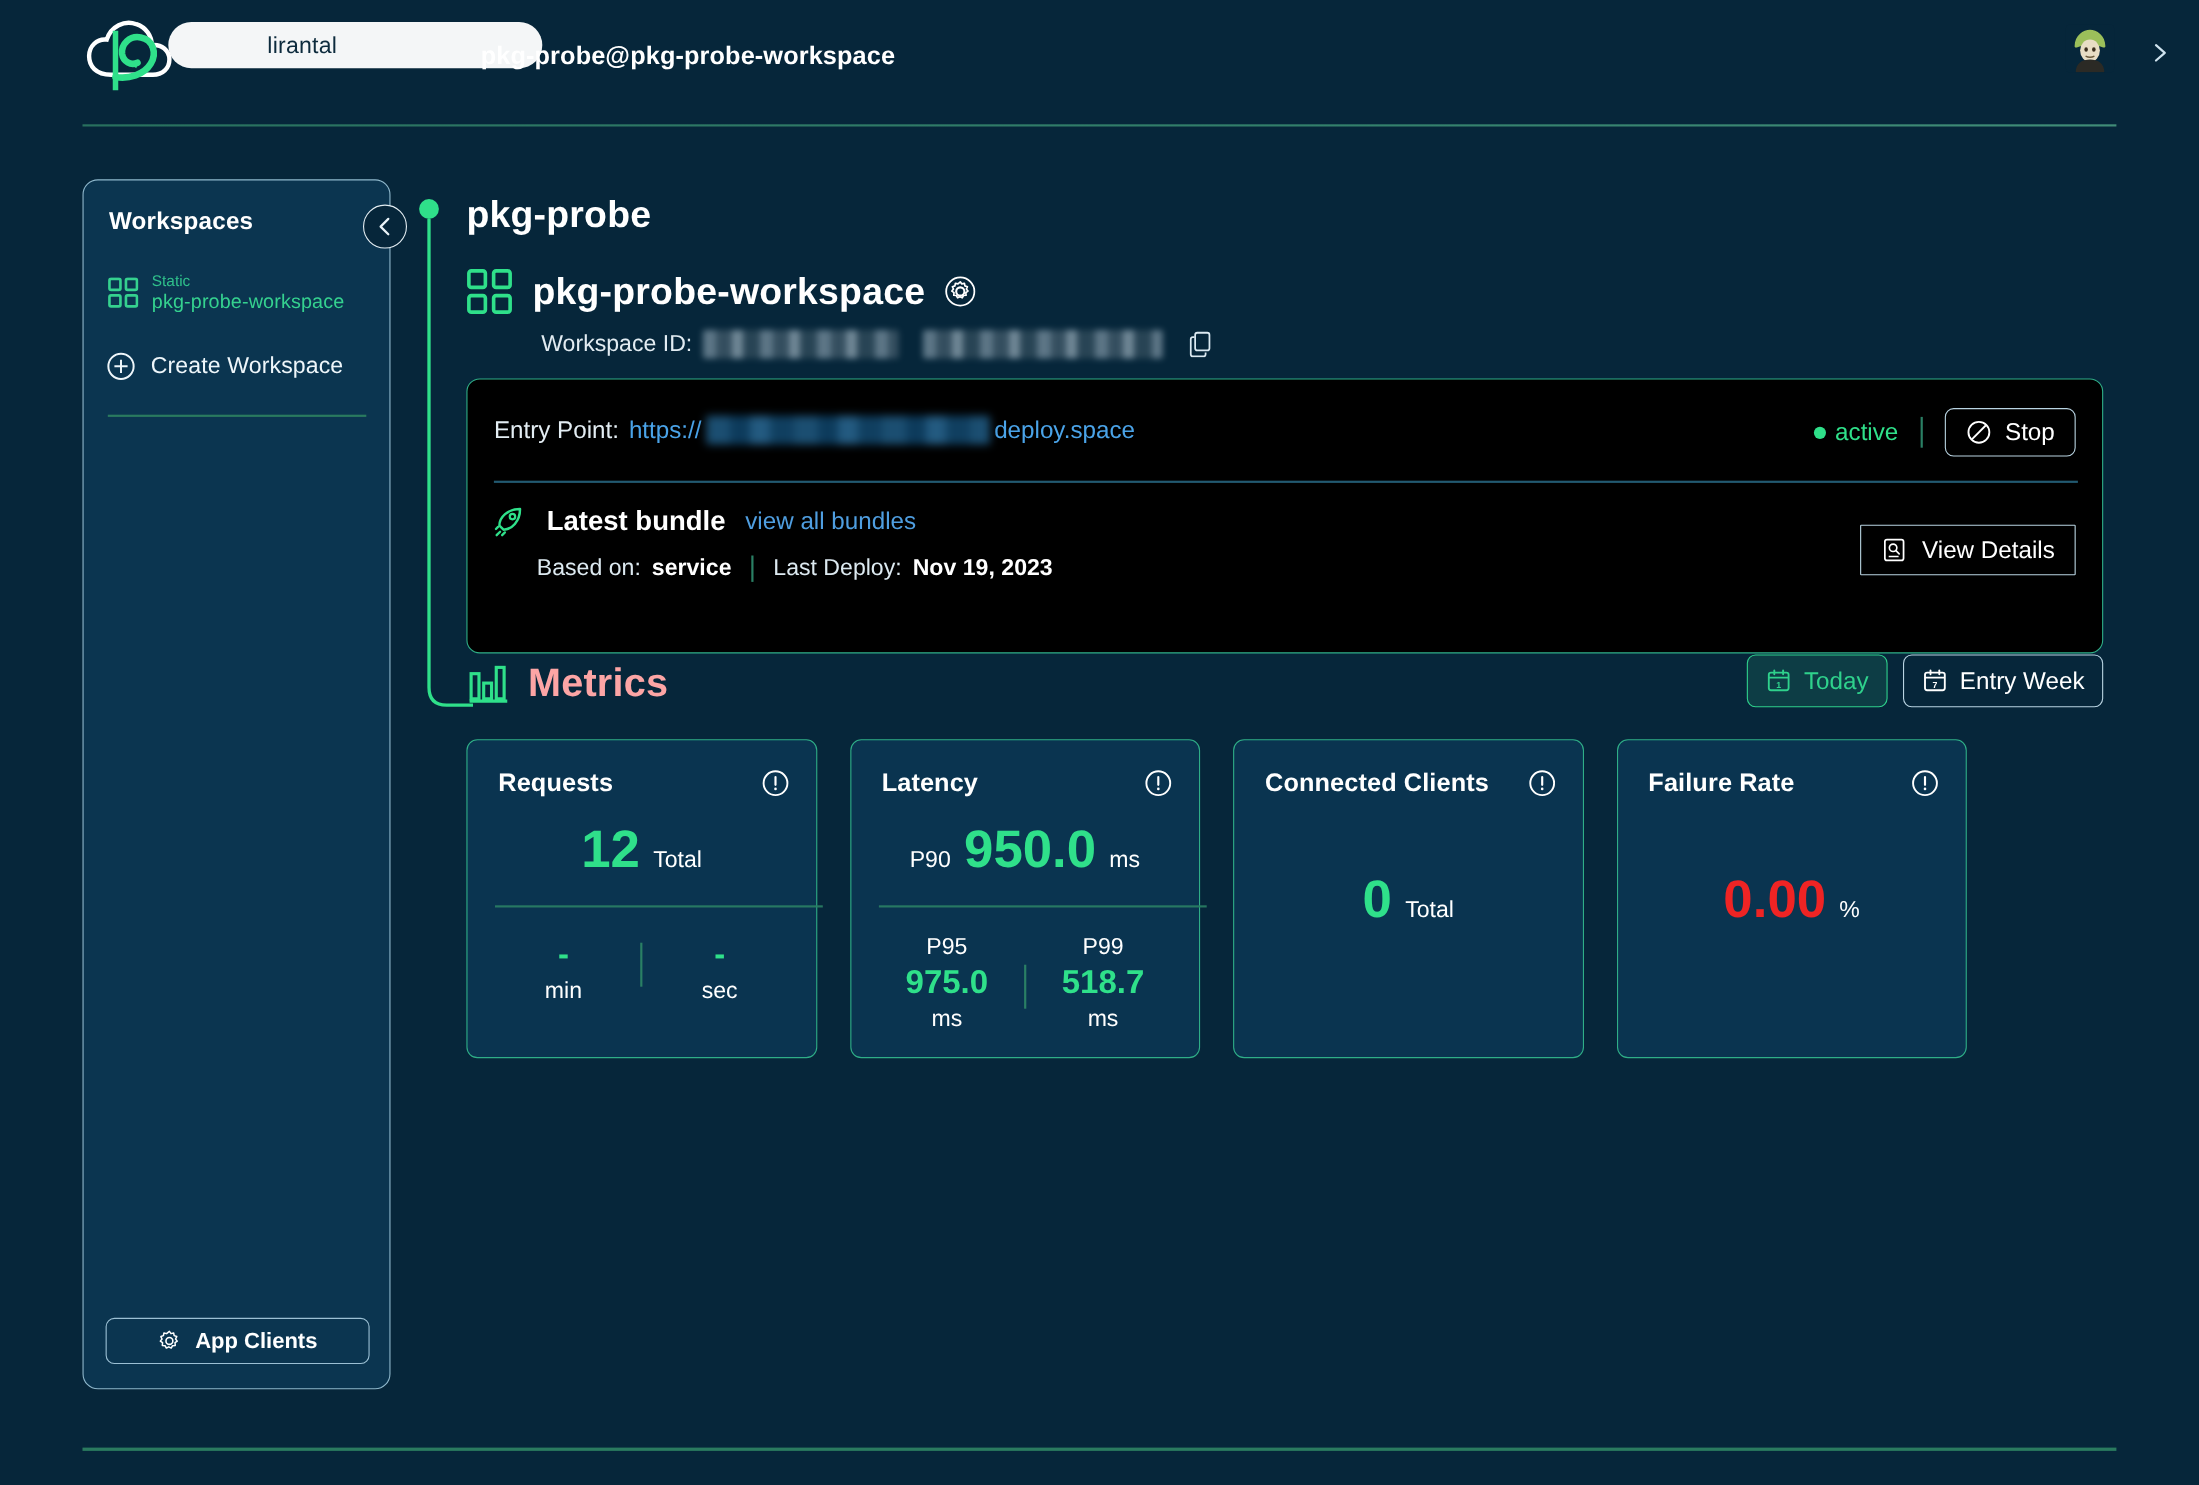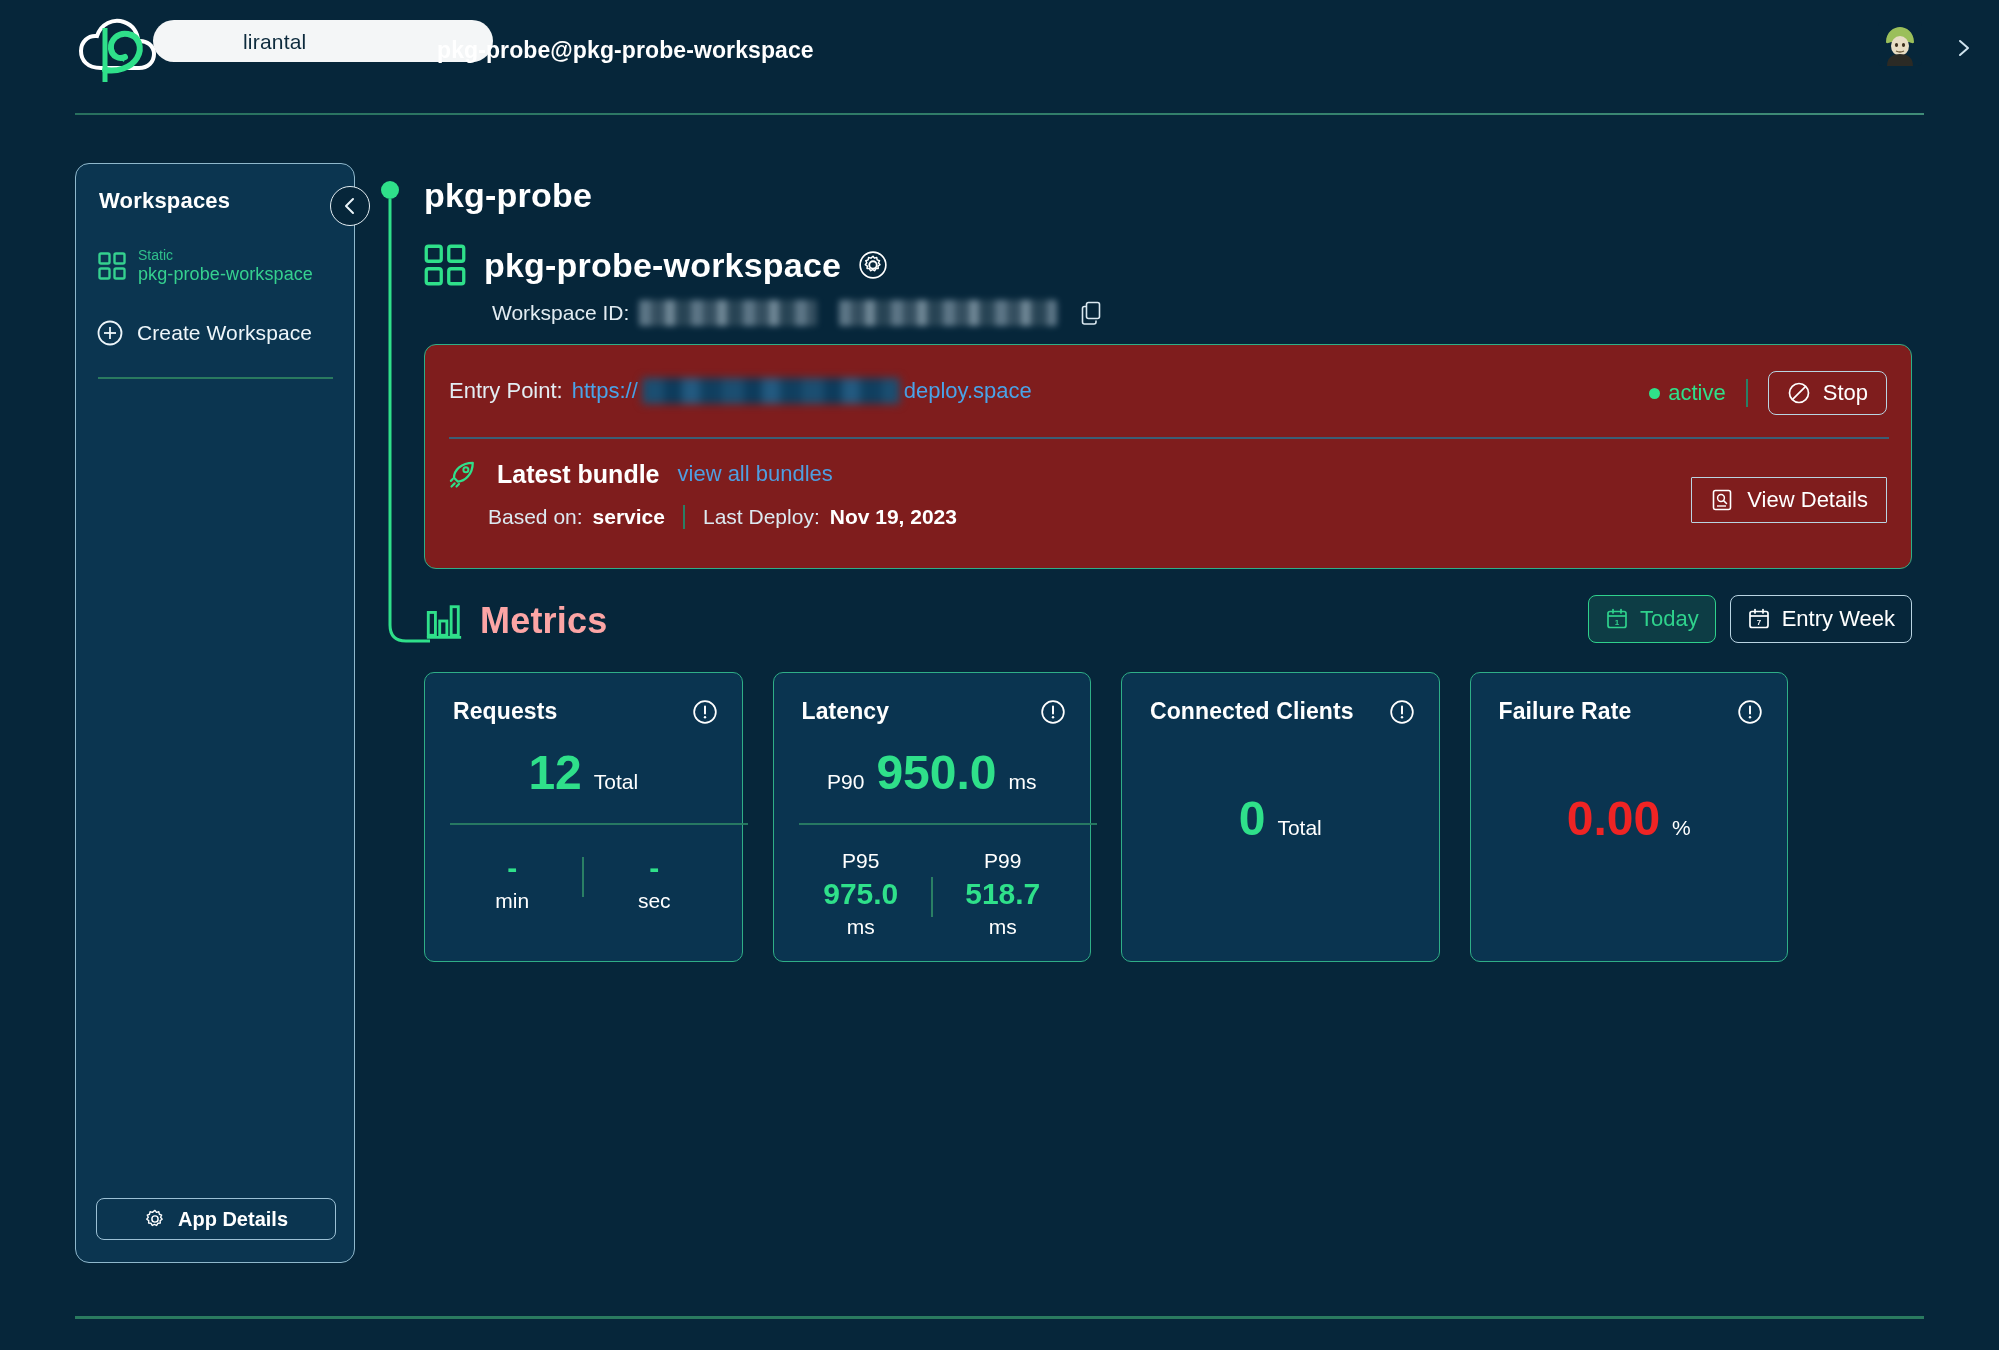--- a/index.html
+++ b/index.html
@@ -107,23 +107,23 @@
   .redact {
     display: inline-block; height: 26px; border-radius: 2px;
     background: repeating-linear-gradient(90deg,
       #6c8494 0 12px, #3d5666 12px 26px, #8298a6 26px 36px, #2f4a5a 36px 52px);
     filter: blur(3px); opacity: .85;
   }
   .copy-btn { width: 22px; height: 24px; margin-left: 14px; }
 
   
   .deploy-card {
-    position: absolute; left: 4px; top: 184px; width: 1488px; height: 225px;
+    position: absolute; left: 4px; top: 184px; width: 1488px; height: 250px;
     border: 1.6px solid #2fae87; border-radius: 12px;
-    background: #7f1d1d;
+    background: #000000;
   }
   .entry-row {
     position: absolute; left: 24px; top: 0; width: 1440px; height: 92px;
     display: flex; align-items: center;
   }
   .entry-label { font-size: 22px; color: #e3edf3; }
   .entry-scheme { font-size: 22px; color: #4aa3e8; margin-left: 9px; }
   .entry-redact {
     display: inline-block; height: 26px; width: 258px; margin: 0 4px;
     border-radius: 2px;
@@ -283,21 +283,21 @@
       <span class="create-ws-label">Create Workspace</span>
     </div>
 
     <div class="sidebar-divider"></div>
 
     <div class="app-settings">
       <svg width="22" height="22" viewBox="0 0 24 24">
         <circle cx="12" cy="12" r="3.4" fill="none" stroke="#ffffff" stroke-width="1.6"></circle>
         <path d="M12 2.6 l1.6 2.2 2.6-.7 .5 2.7 2.6 .9 -1.2 2.4 1.7 2.1 -2.2 1.6 .2 2.7 -2.7 .2 -1.3 2.4 -2.4 -1.2 -2.4 1.2 -1.3 -2.4 -2.7 -.2 .2 -2.7 -2.2 -1.6 1.7 -2.1 -1.2 -2.4 2.6 -.9 .5 -2.7 2.6 .7 Z" fill="none" stroke="#ffffff" stroke-width="1.5" stroke-linejoin="round"></path>
       </svg>
-      <span class="app-settings-label">App Details</span>
+      <span class="app-settings-label">App Clients</span>
     </div>
   </div>
 
   <div class="collapse-btn" style="left:330px; top:186px;">
     <svg width="20" height="20" viewBox="0 0 20 20">
       <path d="M13 3 L6 10 L13 17" fill="none" stroke="#eaf3f8" stroke-width="2" stroke-linecap="round" stroke-linejoin="round"></path>
     </svg>
   </div>
 
   <svg class="rail" viewBox="0 0 60 500">

